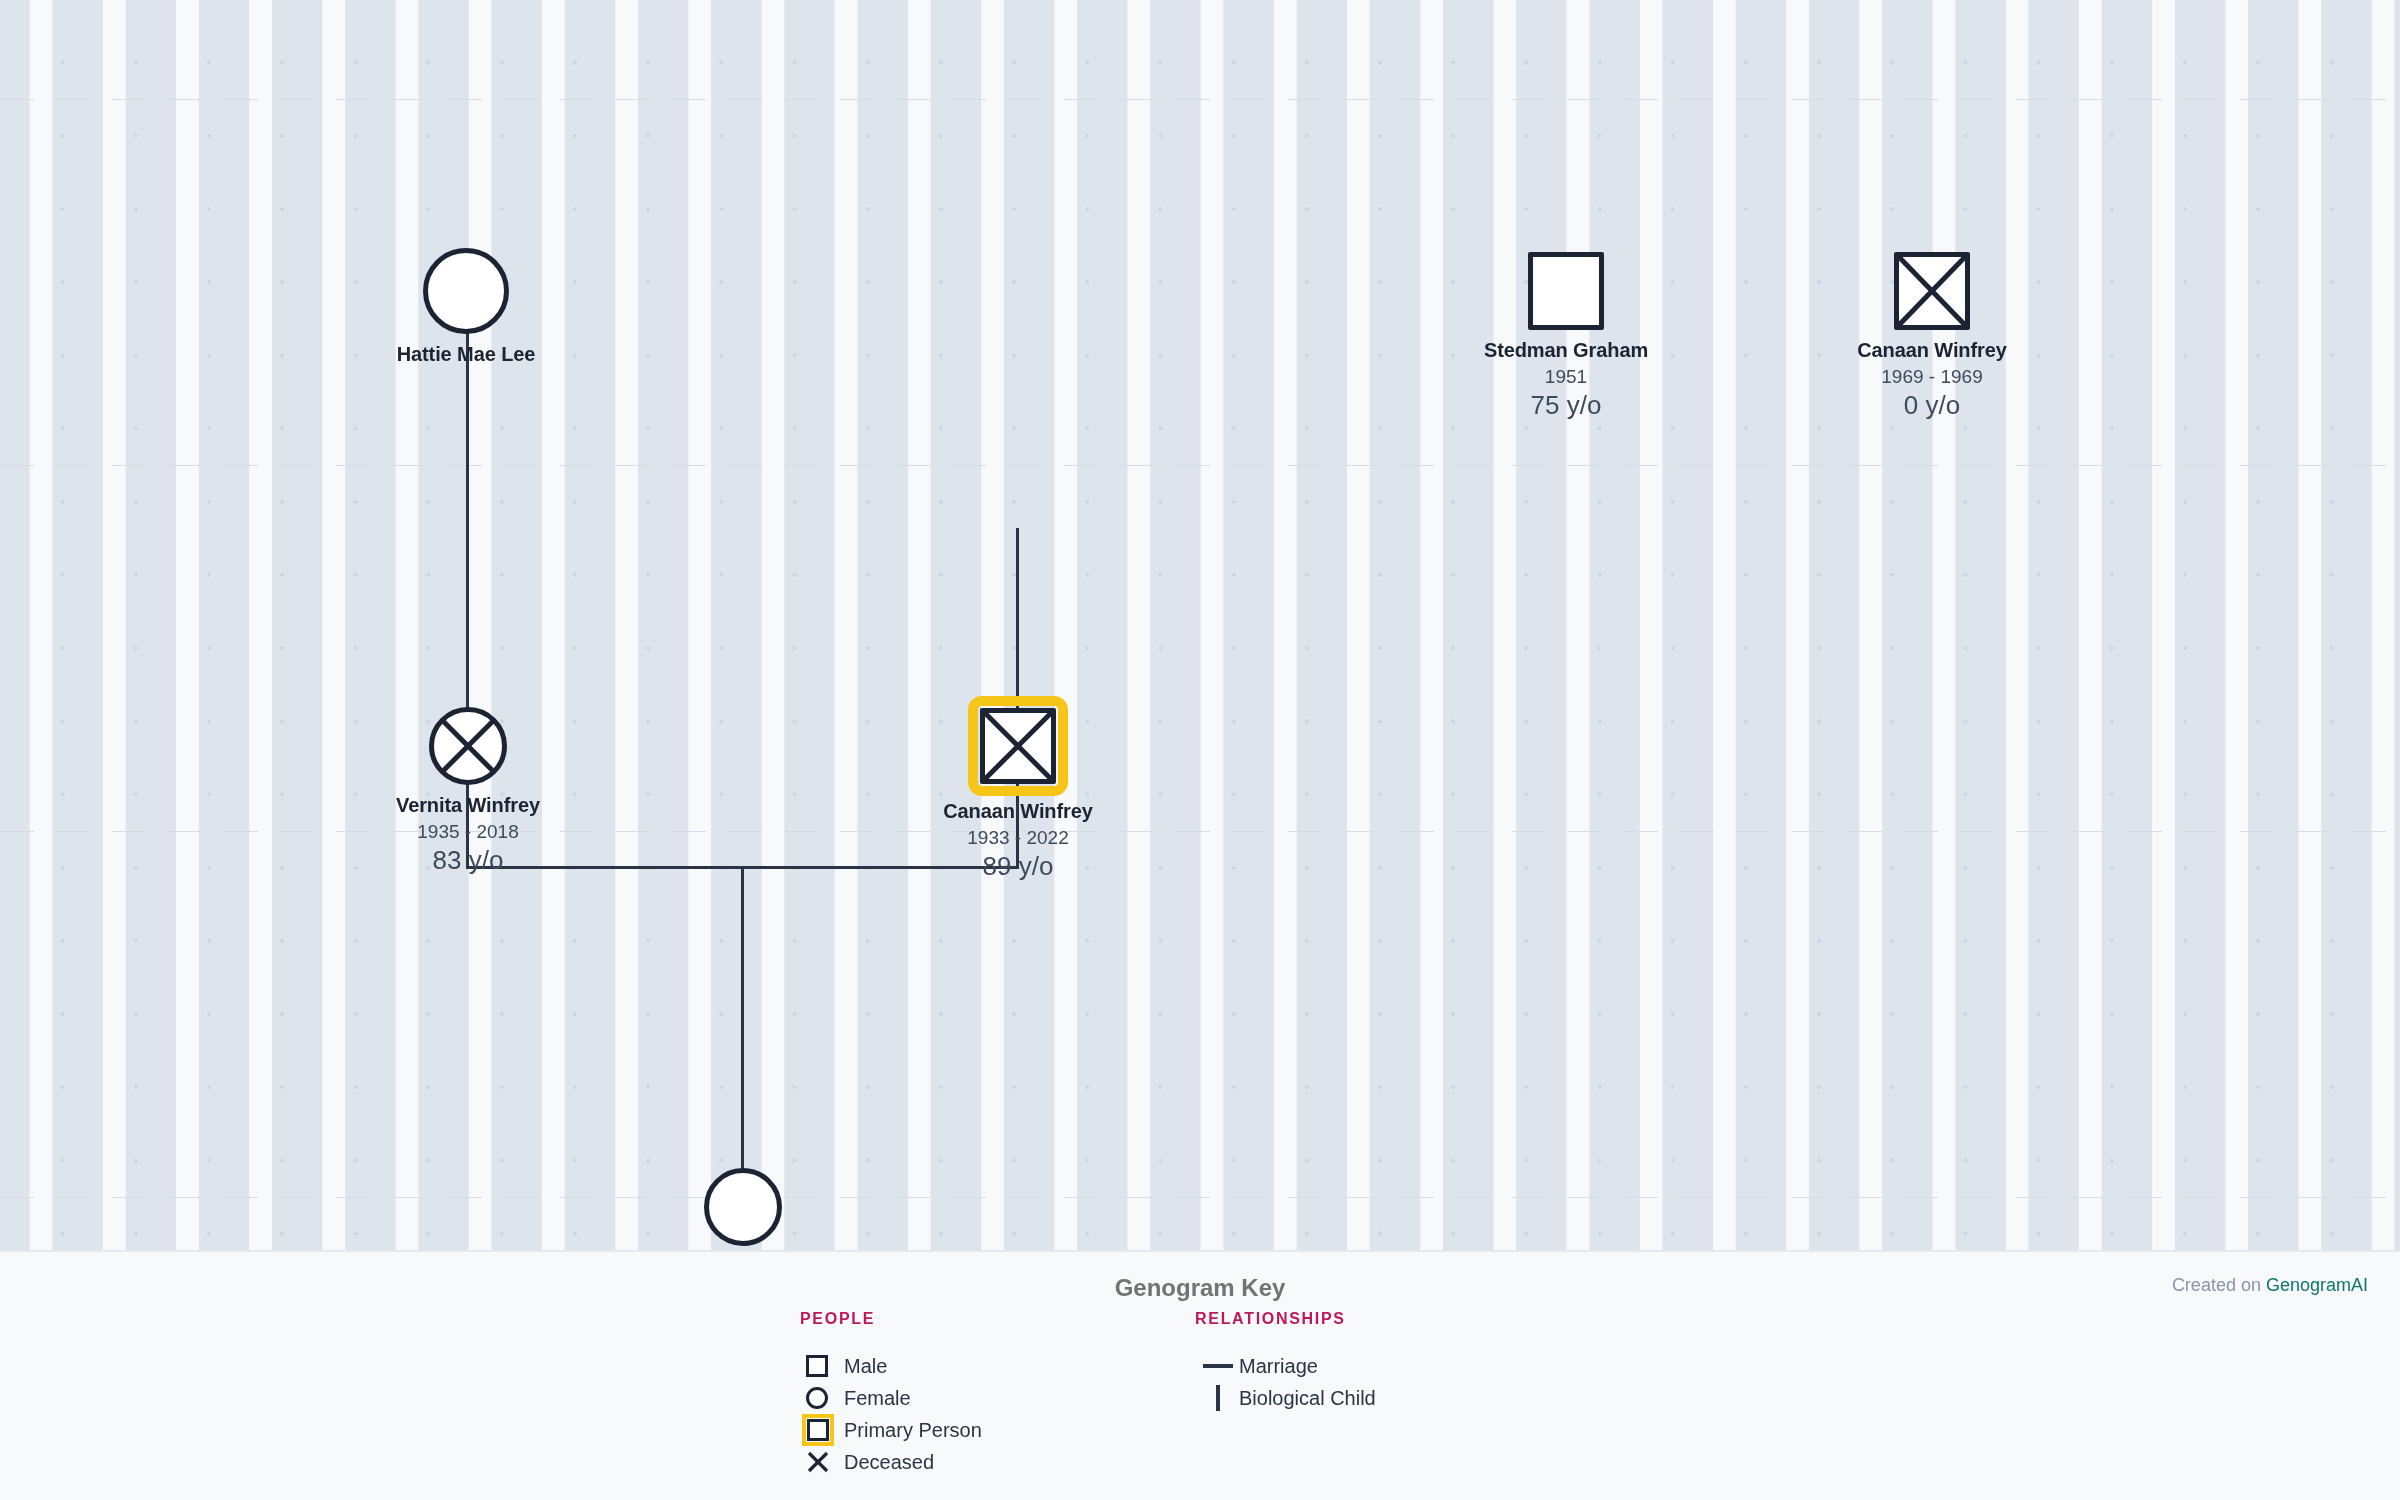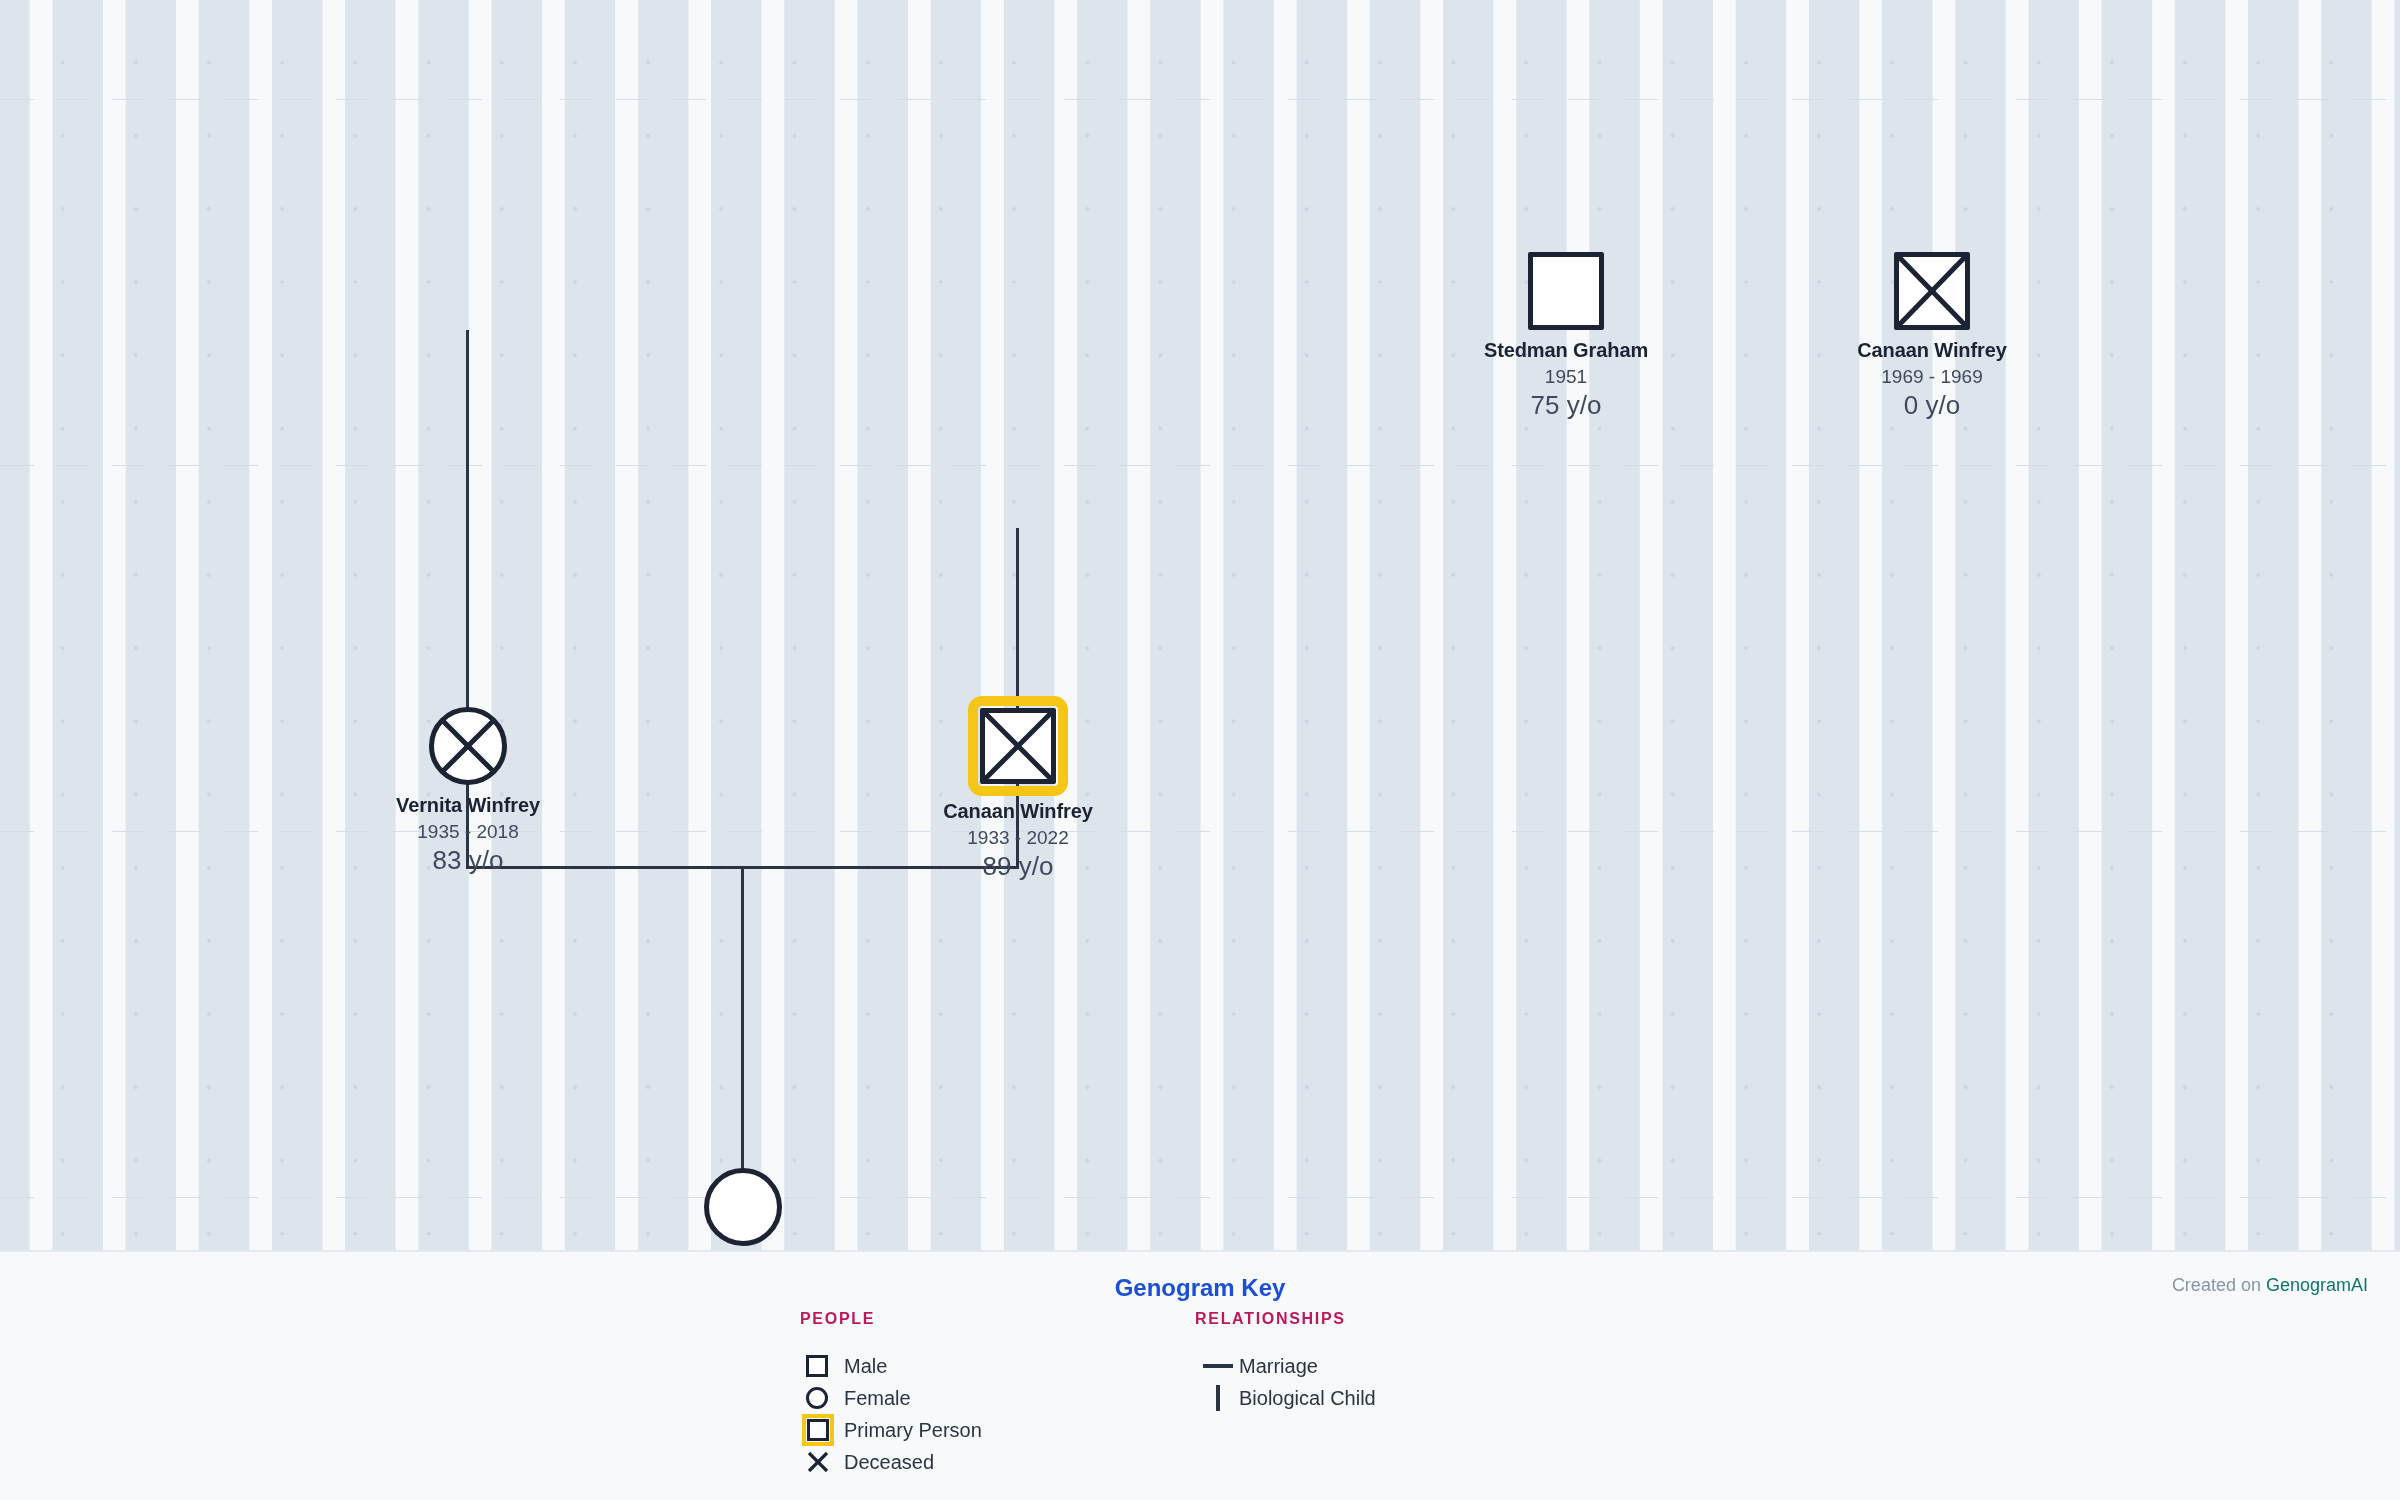--- a/index.html
+++ b/index.html
@@ -119,21 +119,21 @@
     box-sizing: border-box;
   }
   #legend-title {
     position: absolute;
     top: 22px;
     left: 0;
     width: 2400px;
     text-align: center;
     font-size: 24px;
     font-weight: 700;
-    color: #1d4ed8;
+    color: #737373;
   }
   #created-on {
     position: absolute;
     top: 1275px;
     right: 32px;
     font-size: 18px;
     color: #8a95a8;
     white-space: nowrap;
   }
   #created-on b { color: #0f766e; font-weight: 400; }
@@ -219,20 +219,26 @@
   <div class="vline" style="left:466px; top:330px; height:400px;"></div>
 
   <div class="vline" style="left:466px; top:528px; height:340px;"></div>
 
   <div class="vline" style="left:1016px; top:528px; height:340px;"></div>
 
   <div class="hline" style="left:466px; top:866px; width:553px;"></div>
 
   <div class="vline" style="left:741px; top:866px; height:304px;"></div>
 
+  <div class="person" style="left:316px; top:248px; width:300px;">
+    <div class="shape-wrap" style="width:86px; height:86px;">
+      <div class="shape circle" style="width:86px; height:86px;"></div>
+    </div>
+    <div class="pname">Hattie Mae Lee</div>
+  </div>
 
   <div class="person" style="left:1416px; top:252px; width:300px;">
     <div class="shape-wrap" style="width:76px; height:78px;">
       <div class="shape square" style="width:76px; height:78px;"></div>
     </div>
     <div class="pname">Stedman Graham</div>
     <div class="pdates">1951</div>
     <div class="page">75 y/o</div>
   </div>
 

